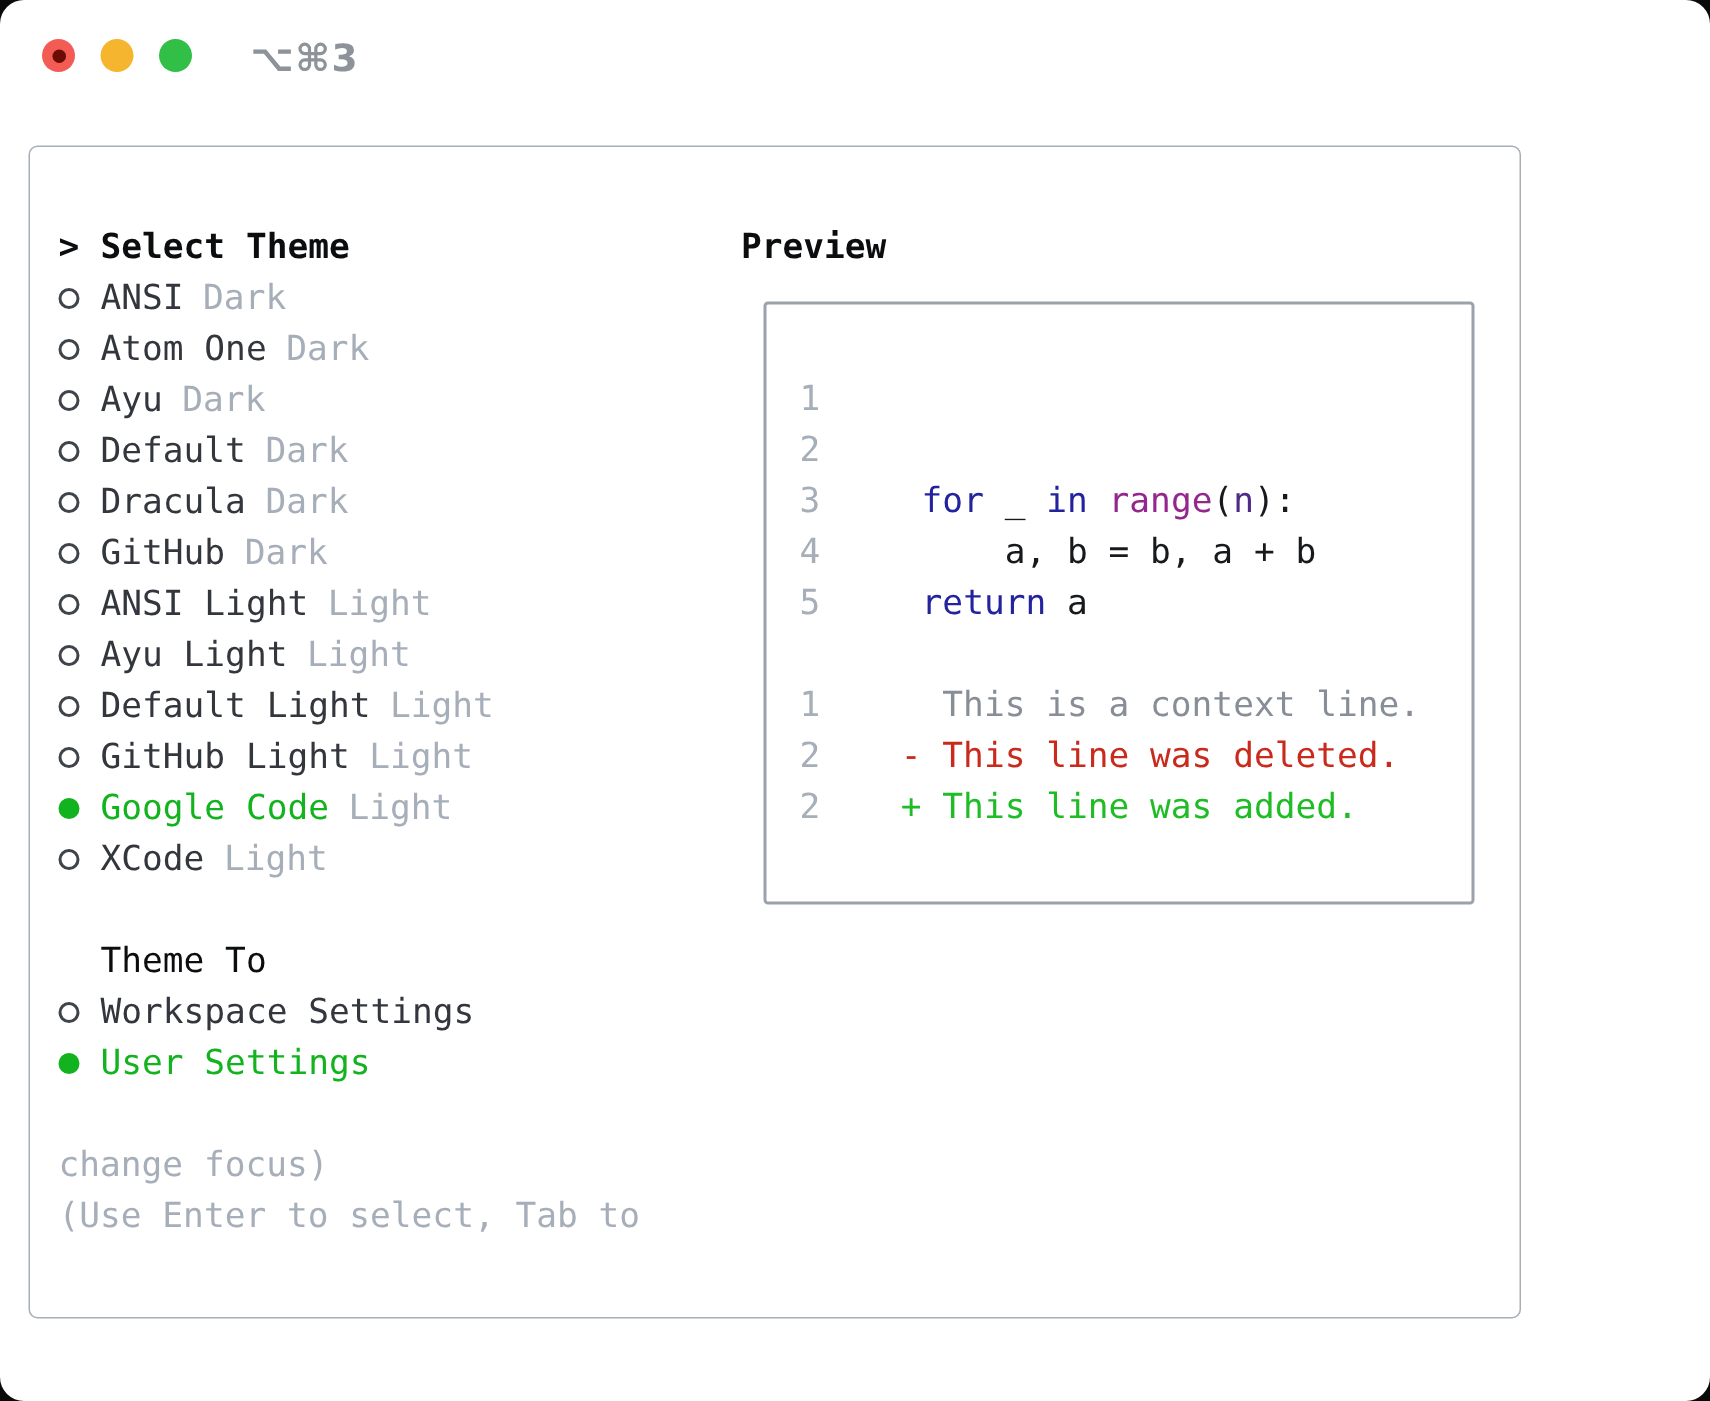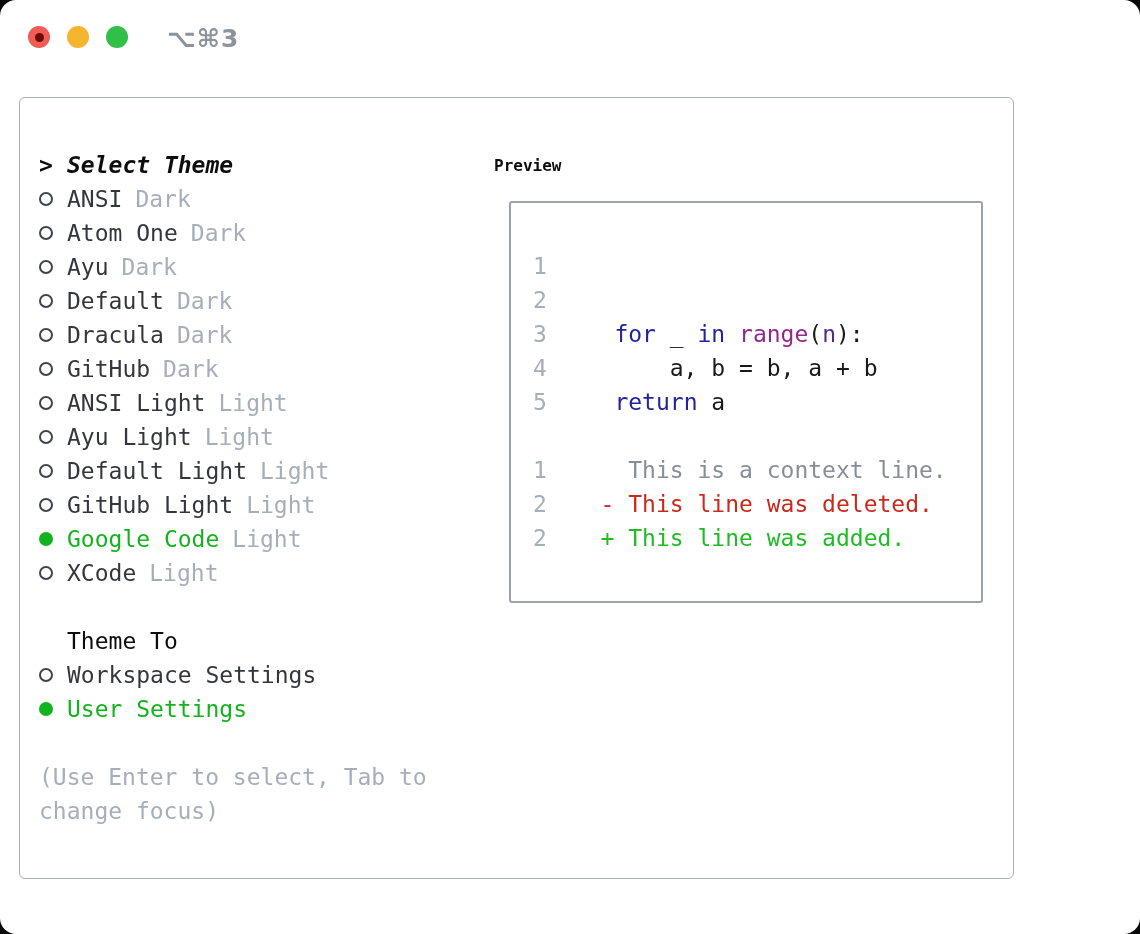--- a/index.html
+++ b/index.html
@@ -29,31 +29,31 @@
   .panel{
     position:absolute;left:19px;top:97px;width:995px;height:782px;
     border:1.5px solid var(--panel-border,#a7aeb6);
     border-radius:6px;background:#fff;box-sizing:border-box;
   }
   .leftcol{position:absolute;left:19px;top:50px;width:450px;}
   .row{height:34px;display:flex;align-items:center;font-size:23px;color:var(--item-text,#33373d);}
   .spacer{height:34px;}
   .lead{width:28px;flex:none;display:flex;align-items:center;}
   .cursor{font-weight:bold;color:var(--header-text,#0c0d0f);}
-  .hdr{font-weight:bold;color:var(--header-text,#0c0d0f);font-style:italic;}
+  .hdr{font-weight:bold;color:var(--header-text,#0c0d0f);}
   .subhdr{color:var(--header-text,#0c0d0f);}
   .radio{width:14px;height:14px;border-radius:50%;border:2px solid #3f444b;box-sizing:border-box;}
   .radio.sel{border-color:var(--accent-green,#12b31e);background:var(--accent-green,#12b31e);}
   .tname{white-space:pre;}
   .tname.selname{color:var(--accent-green,#12b31e);}
   .variant{color:var(--muted-gray,#a6aeb9);margin-left:13px;white-space:pre;}
   .hintline{height:34px;display:flex;align-items:center;font-size:23px;color:var(--muted-gray,#a6aeb9);white-space:pre;}
   
   .preview-label{position:absolute;left:474px;top:50px;height:34px;display:flex;align-items:center;
-    font-size:16px;font-weight:bold;color:var(--header-text,#0c0d0f);}
+    font-size:23px;font-weight:bold;color:var(--header-text,#0c0d0f);}
   .preview-box{
     position:absolute;left:489px;top:103px;width:474px;height:402px;
     border:2px solid var(--preview-border,#9aa2ac);border-radius:3px;box-sizing:border-box;
     padding:46px 0 0 22px;overflow:hidden;
   }
   .crow{height:34px;display:flex;align-items:center;font-size:23px;}
   .lineno{width:14px;flex:none;margin-right:12px;color:var(--syn-lineno,#a6aeb9);white-space:pre;}
   .code{white-space:pre;}
   .syn-kw{color:var(--syn-kw,#23239e);}
   .syn-fn{color:var(--syn-fn,#93278d);}
@@ -194,22 +194,22 @@
           <div class="row">
             <span class="lead">
               <span class="radio sel"></span>
             </span>
             <span class="tname selname">User Settings</span>
           </div>
         </div>
 
       <div class="spacer"></div>
 
+      <div class="hintline">change focus)</div>
       <div class="hintline">(Use Enter to select, Tab to</div>
-      <div class="hintline">change focus)</div>
     </div>
 
     <div class="preview-label">Preview</div>
 
     <div class="preview-box">
       <div id="preview-code">
           <div class="crow">
             <span class="lineno">1</span>
           </div>
           <div class="crow">

